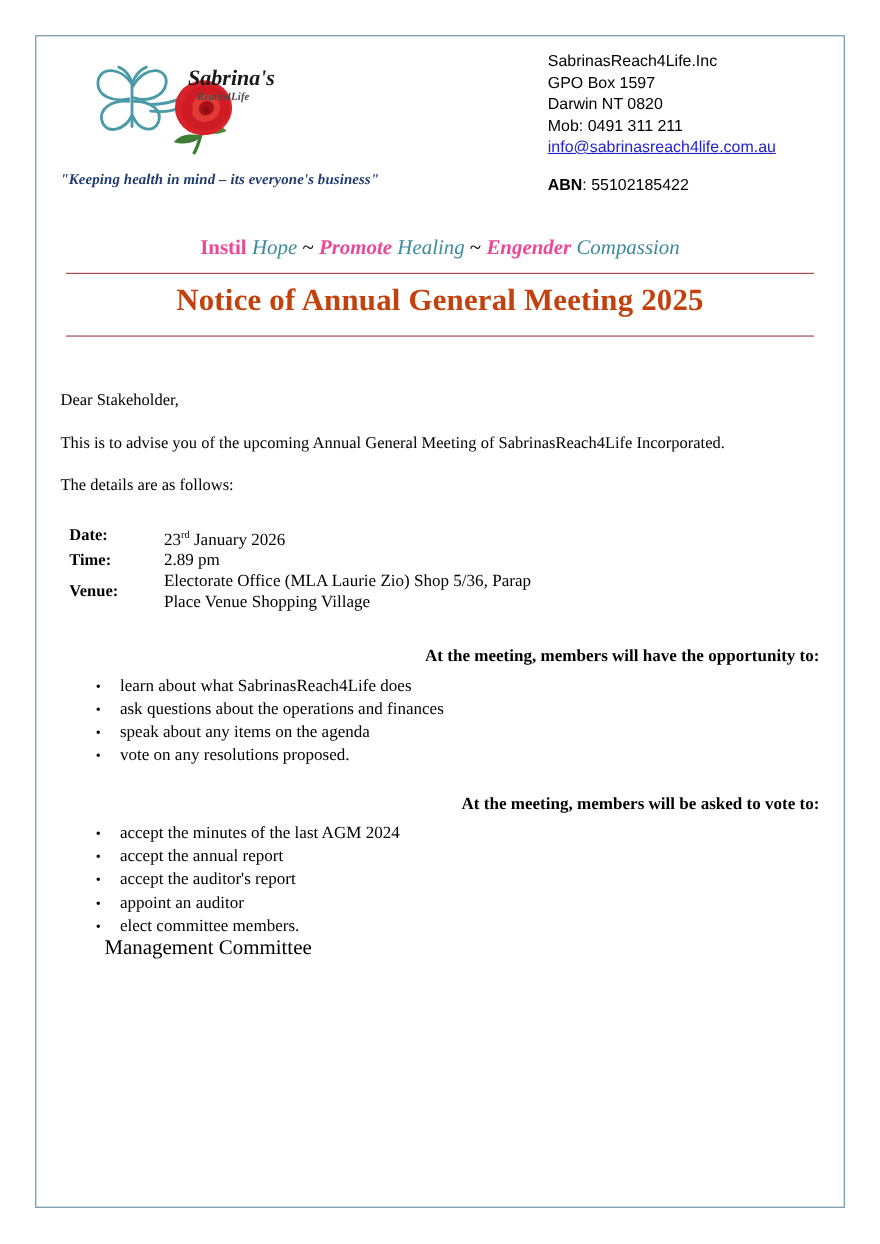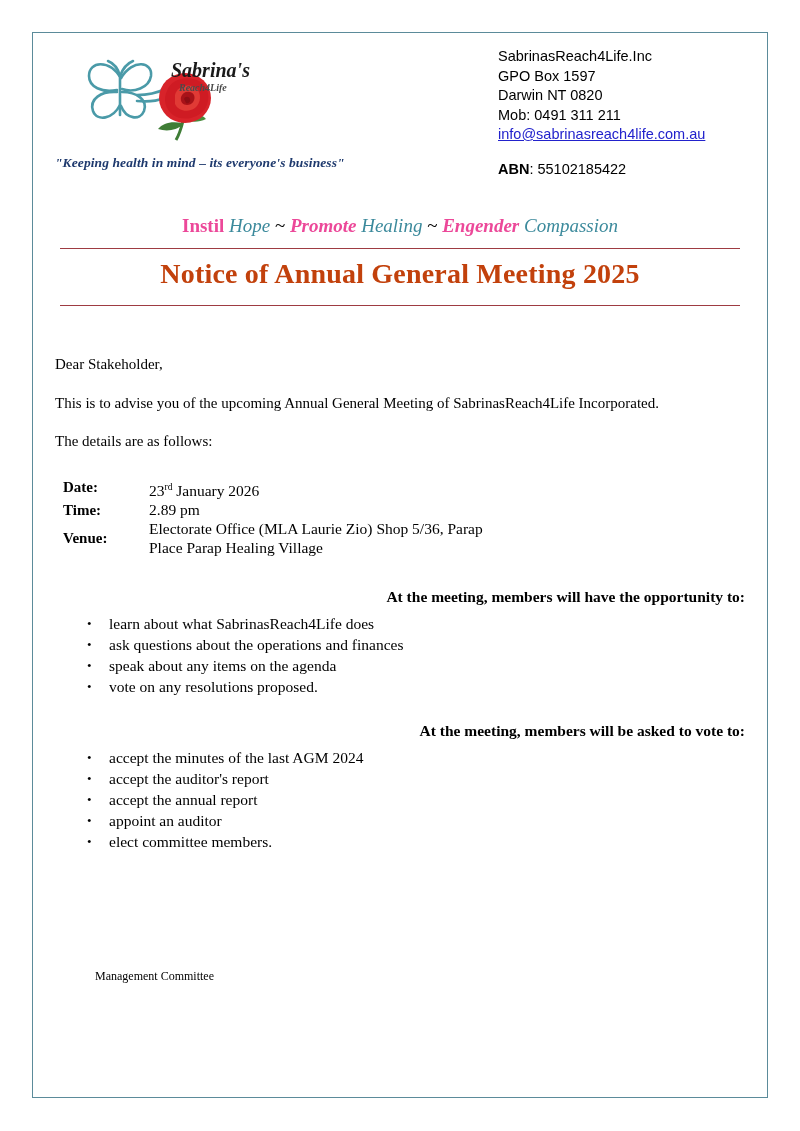--- a/index.html
+++ b/index.html
@@ -188,23 +188,22 @@
   ul.bullets li::before {
     content: "\2022";
     position: absolute;
     left: -22px;
     top: 0;
     font-size: 13px;
     line-height: 20.8px;
   }
 
   .signature {
-    margin-top: 114px;
     margin-left: 40px;
-    font-size: 12px;
+    font-size: 19px;
   }
 </style>
 </head>
 <body>
 
 <div class="page-border"></div>
 
 <div class="content">
 
   <div class="letterhead">
@@ -289,42 +288,42 @@
         <td class="d-value"><span>23</span><sup class="ord">rd</sup><span> January 2026</span></td>
       </tr>
       <tr>
         <td class="d-label">Time:</td>
         <td class="d-value">2.89 pm</td>
       </tr>
       <tr>
         <td class="d-label venue">Venue:</td>
         <td class="d-value multiline">
           <div>Electorate Office (MLA Laurie Zio) Shop 5/36, Parap</div>
-          <div>Place Parap Healing Village</div>
+          <div>Place Venue Shopping Village</div>
         </td>
       </tr>
     </tbody>
       </table>
 
     <div class="section">
       <div class="section-head">At the meeting, members will have the opportunity to:</div>
       <ul class="bullets">
         <li>learn about what SabrinasReach4Life does</li>
         <li>ask questions about the operations and finances</li>
         <li>speak about any items on the agenda</li>
         <li>vote on any resolutions proposed.</li>
       </ul>
     </div>
 
     <div class="section second">
       <div class="section-head">At the meeting, members will be asked to vote to:</div>
       <ul class="bullets">
         <li>accept the minutes of the last AGM 2024</li>
+        <li>accept the annual report</li>
         <li>accept the auditor's report</li>
-        <li>accept the annual report</li>
         <li>appoint an auditor</li>
         <li>elect committee members.</li>
       </ul>
     </div>
 
     <div class="signature">Management Committee</div>
 
   </div>
 </div>
 

